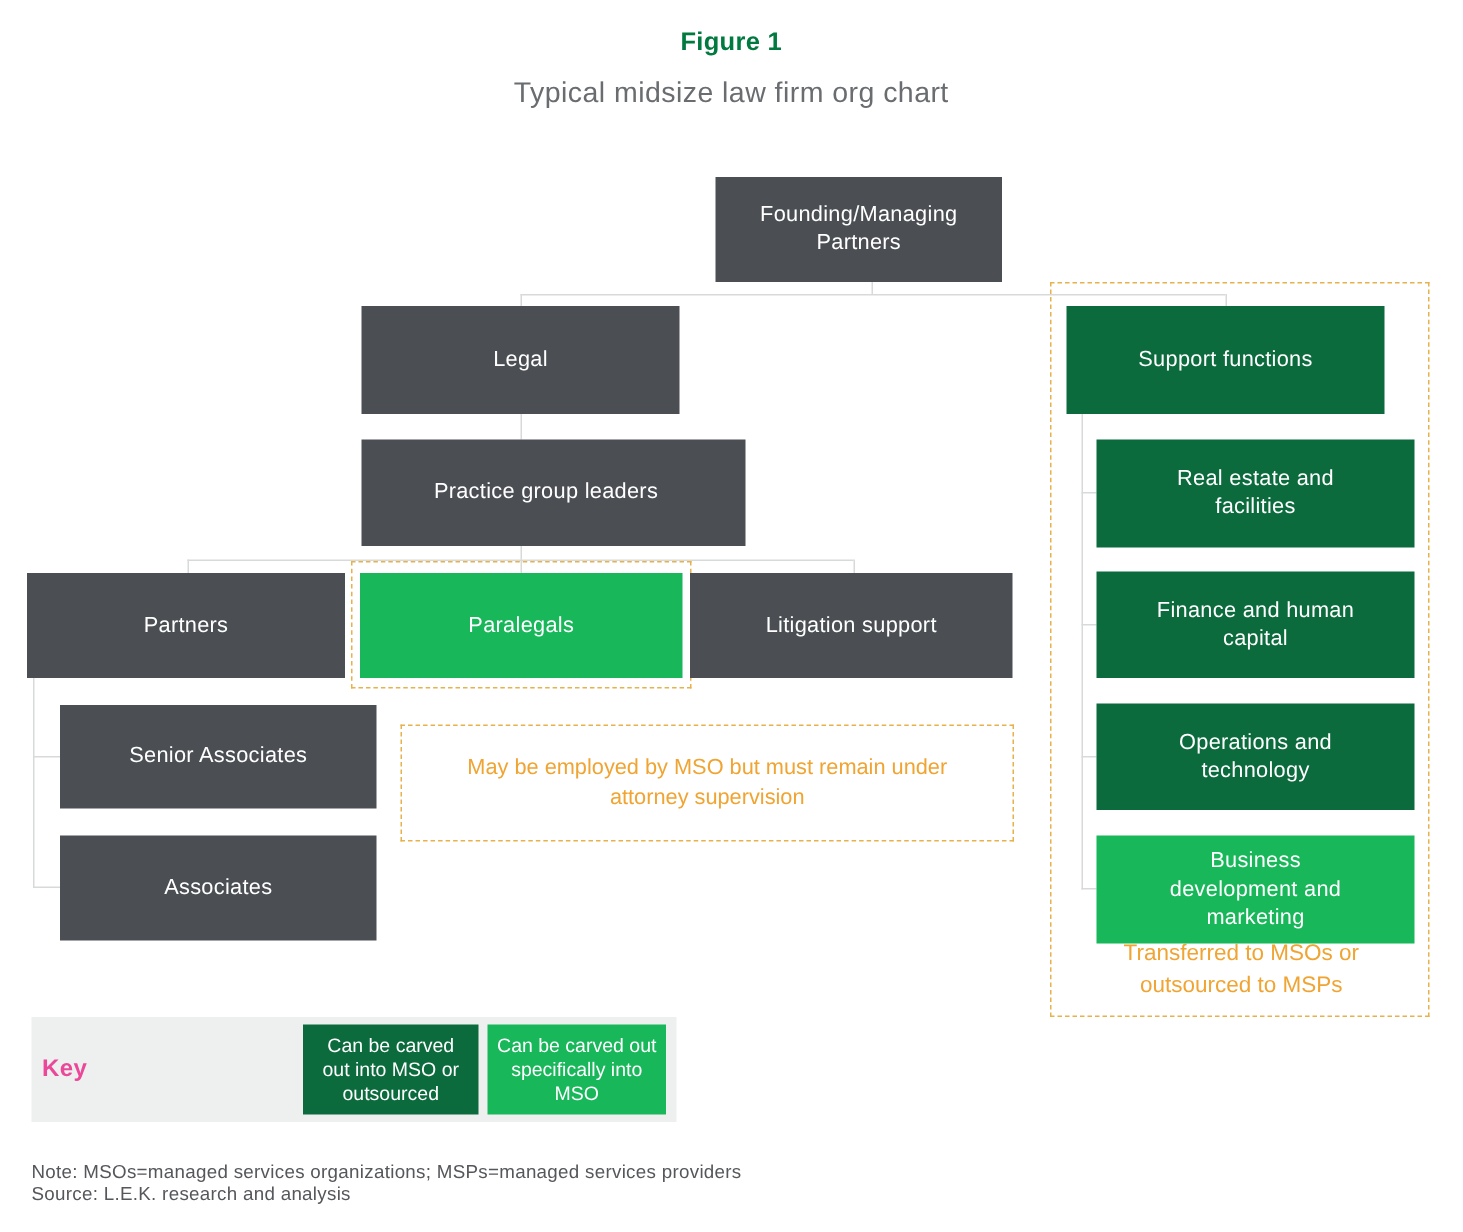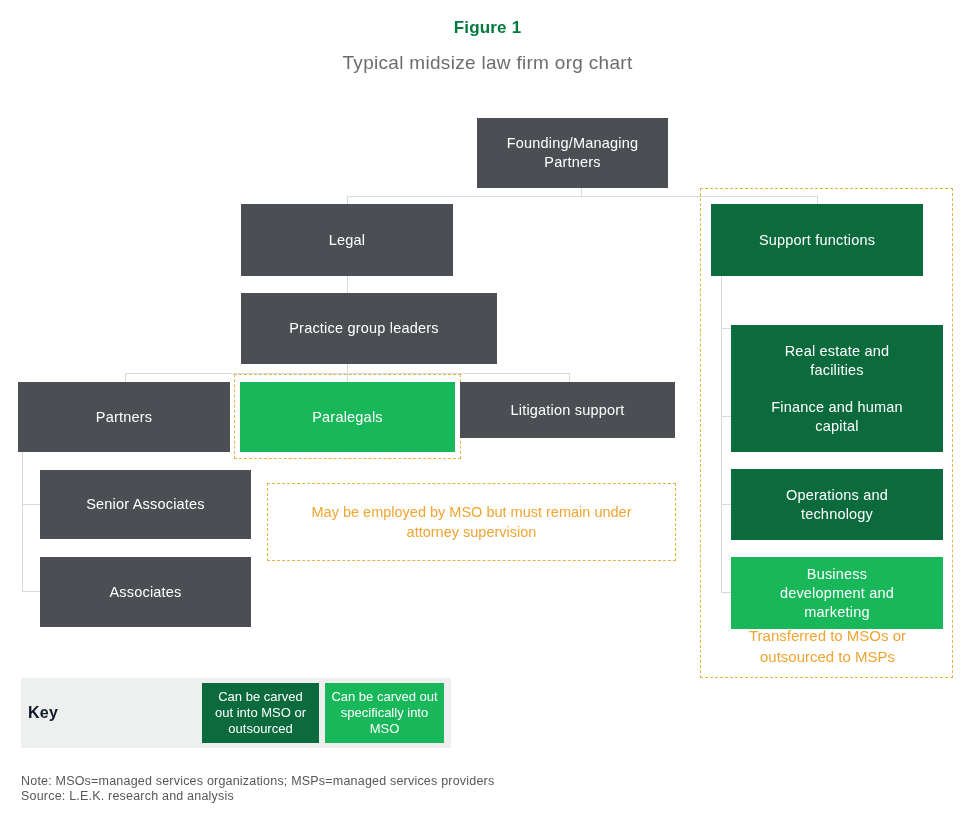--- a/index.html
+++ b/index.html
@@ -25,21 +25,21 @@
   .bgreen{background:#17b75a;}
   .conn{position:absolute;background:#d8dada;}
   .dashed{position:absolute;border:1px dashed #e7b14c;box-sizing:border-box;}
   .orange-note{
     position:absolute;display:flex;align-items:center;justify-content:center;
     text-align:center;color:#f0a432;font-size:14.5px;line-height:20px;box-sizing:border-box;margin-top:24px;
   }
   .key-panel{position:absolute;left:21px;top:678px;width:430px;height:70px;background:#eef0ef;}
   .key-label{
     position:absolute;left:28px;top:678px;height:70px;display:flex;align-items:center;
-    color:#0f172a;font-size:16px;font-weight:bold;letter-spacing:.3px;
+    color:#ec4899;font-size:16px;font-weight:bold;letter-spacing:.3px;
   }
   .key-swatch{
     position:absolute;top:683px;height:60px;display:flex;align-items:center;justify-content:center;
     text-align:center;color:#fff;font-size:13px;line-height:16px;box-sizing:border-box;padding:2px 6px;
   }
   .footnote{
     position:absolute;left:21px;color:#55575b;font-size:12.5px;line-height:15px;letter-spacing:.2px;
   }
 </style>
 </head>
@@ -72,25 +72,25 @@
   <div class="dashed" style="left:700px;top:188px;width:253px;height:490px;"></div>
   <div class="dashed" style="left:234px;top:374px;width:227px;height:85px;"></div>
   <div class="dashed orange-note" style="left:267px;top:459px;width:409px;height:78px;padding:6px 28px;">May be employed by MSO but must remain under attorney supervision</div>
   <div class="orange-note" style="left:710px;top:600px;width:235px;height:44px;font-size:15px;line-height:21px;">Transferred to MSOs or outsourced to MSPs</div>
 
   <div class="node dark" style="left:477px;top:118px;width:191px;height:70px;">Founding/Managing Partners</div>
   <div class="node dark" style="left:241px;top:204px;width:212px;height:72px;">Legal</div>
   <div class="node dark" style="left:241px;top:293px;width:256px;height:71px;padding-left:16px;">Practice group leaders</div>
   <div class="node dark" style="left:18px;top:382px;width:212px;height:70px;">Partners</div>
   <div class="node bgreen" style="left:240px;top:382px;width:215px;height:70px;">Paralegals</div>
-  <div class="node dark" style="left:460px;top:382px;width:215px;height:56px;">Litigation support</div>
+  <div class="node dark" style="left:460px;top:382px;width:215px;height:70px;">Litigation support</div>
   <div class="node dark" style="left:40px;top:470px;width:211px;height:69px;">Senior Associates</div>
   <div class="node dark" style="left:40px;top:557px;width:211px;height:70px;">Associates</div>
   <div class="node dgreen" style="left:711px;top:204px;width:212px;height:72px;">Support functions</div>
-  <div class="node dgreen" style="left:731px;top:293px;width:212px;height:72px;margin-top:32px;">Real estate and facilities</div>
+  <div class="node dgreen" style="left:731px;top:293px;width:212px;height:72px;">Real estate and facilities</div>
   <div class="node dgreen" style="left:731px;top:381px;width:212px;height:71px;">Finance and human capital</div>
   <div class="node dgreen" style="left:731px;top:469px;width:212px;height:71px;">Operations and technology</div>
   <div class="node bgreen" style="left:731px;top:557px;width:212px;height:72px;padding:4px 38px;">Business development and marketing</div>
 
   <div class="key-panel"></div>
   <div class="key-label">Key</div>
   <div class="key-swatch dgreen" style="left:202px;width:117px;">Can be carved out into MSO or outsourced</div>
   <div class="key-swatch bgreen" style="left:325px;width:119px;">Can be carved out specifically into MSO</div>
 
   <div class="footnote" style="top:774px;">Note: MSOs=managed services organizations; MSPs=managed services providers</div>

